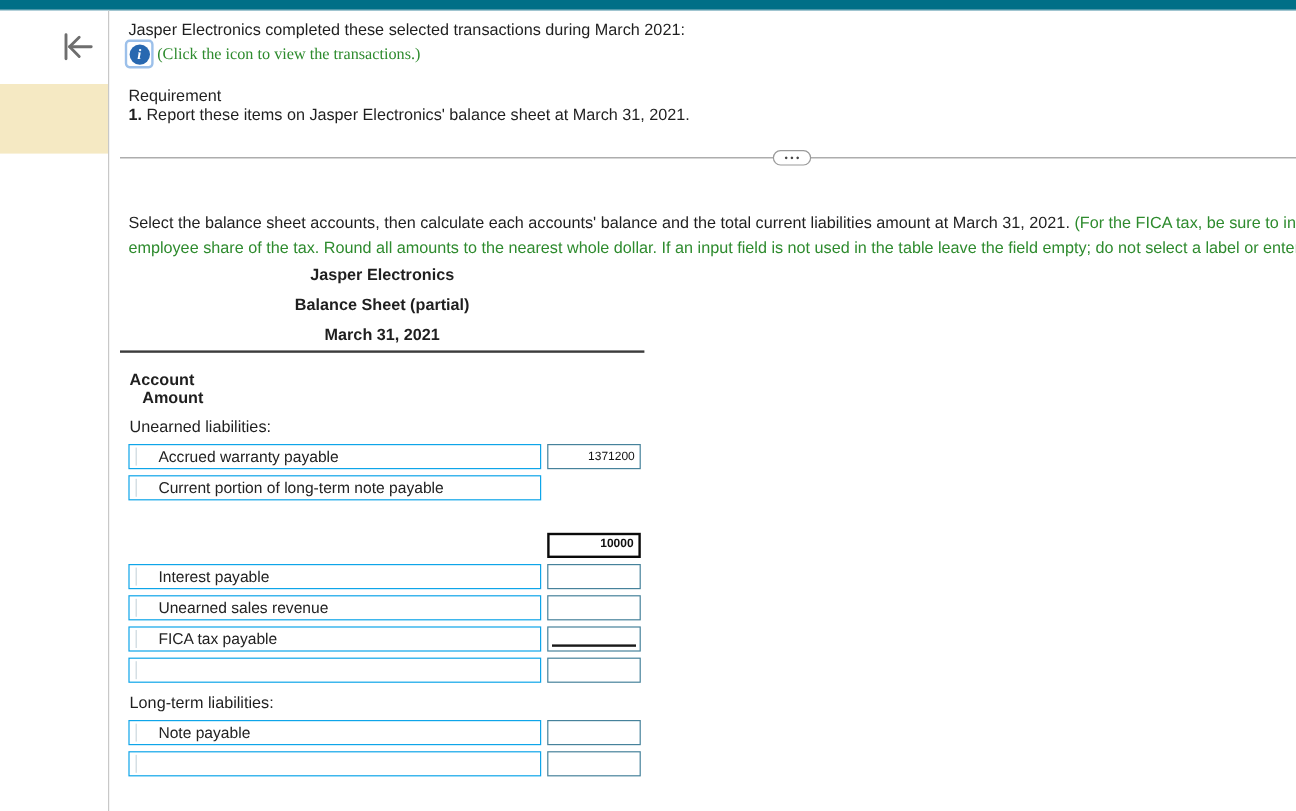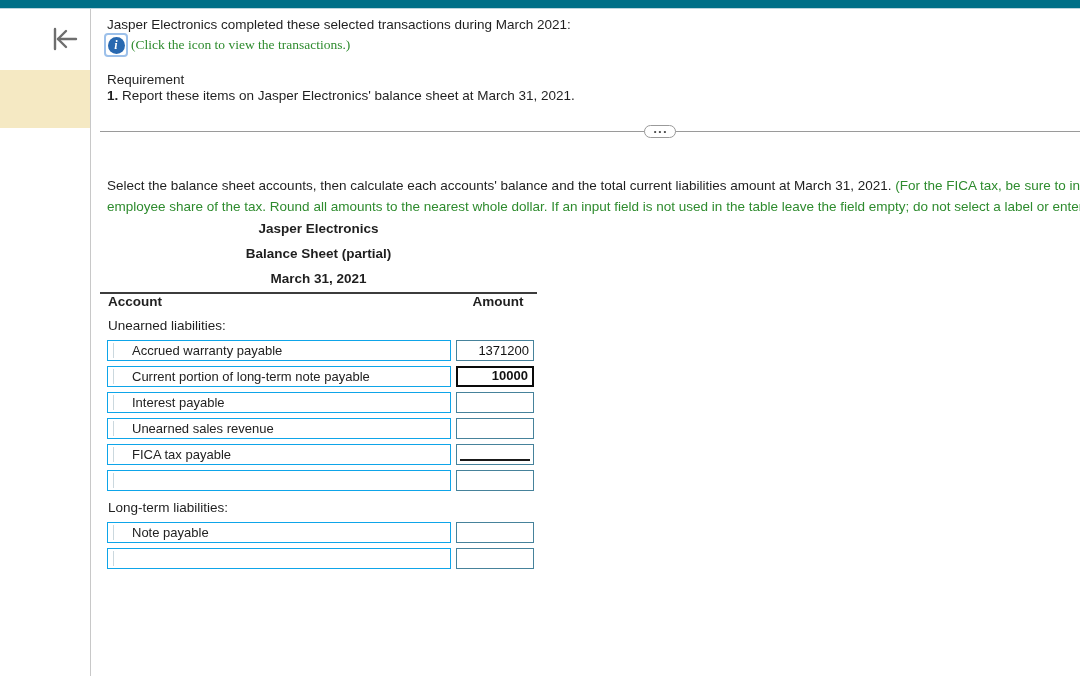--- a/index.html
+++ b/index.html
@@ -30,29 +30,29 @@
   .ellipsis-pill{position:absolute;left:644px;top:125px;width:32px;height:13px;border:1px solid #9a9a9a;border-radius:7px;background:#fff;box-sizing:border-box;display:flex;align-items:center;justify-content:center;cursor:pointer;}
   .ellipsis-pill span{font-size:8px;letter-spacing:2px;color:#444;line-height:8px;margin-left:2px;}
   
   .instr{position:absolute;left:107px;top:175px;width:973px;overflow:hidden;}
   .instr div{white-space:nowrap;line-height:21px;}
   
   .stmt{position:absolute;left:100px;top:221px;width:437px;}
   .stmt-title{text-align:center;font-weight:bold;line-height:16px;}
   .mt9{margin-top:9px;}
   .stmt-rule{border-top:2px solid #3c3c3c;margin-top:5px;}
-  .hdr-row{display:flex;padding-top:0;align-items:flex-end;}
+  .hdr-row{display:flex;padding-top:15px;align-items:flex-start;flex-direction:column;}
   .hdr-account{flex:1;padding-left:8px;font-weight:bold;}
   .hdr-amount{width:78px;text-align:center;font-weight:bold;margin-left:5px;}
   .section-label{padding-left:8px;margin-top:9px;margin-bottom:6px;line-height:16px;}
   .acct-row{display:flex;margin:0 0 5px 7px;}
   .acct-box{position:relative;width:344px;height:21px;border:1px solid #0ea5e9;box-sizing:border-box;background:#fff;font-size:13px;line-height:19px;padding-left:24px;color:#222;cursor:pointer;}
   .acct-box::before{content:"";position:absolute;left:5px;top:2px;bottom:2px;width:1px;background:#cbd8de;}
-  .amt-box{position:relative;width:78px;height:21px;margin-left:5px;border:1px solid #46829b;box-sizing:border-box;background:#fff;text-align:right;padding-right:4px;font-size:13px;line-height:19px;color:#111;cursor:text;}
-  .amt-box.focused{border:2px solid #0a0a0a;font-weight:bold;line-height:16px;}
+  .amt-box{position:relative;width:78px;height:21px;margin-left:5px;border:1px solid #46829b;box-sizing:border-box;background:#fff;text-align:right;padding-right:4px;font-size:10px;line-height:19px;color:#111;cursor:text;}
+  .amt-box.focused{border:2px solid #0a0a0a;font-weight:bold;line-height:16px;margin-top:48px;}
   .amt-box.underlined::after{content:"";position:absolute;left:3px;right:3px;bottom:3px;height:2px;background:#1a1a1a;}
 </style>
 </head>
 <body>
 
 <div class="topbar"></div>
 
 <div class="sidebar"></div>
 <div class="sidebar-highlight"></div>
 <div class="collapse-btn">

